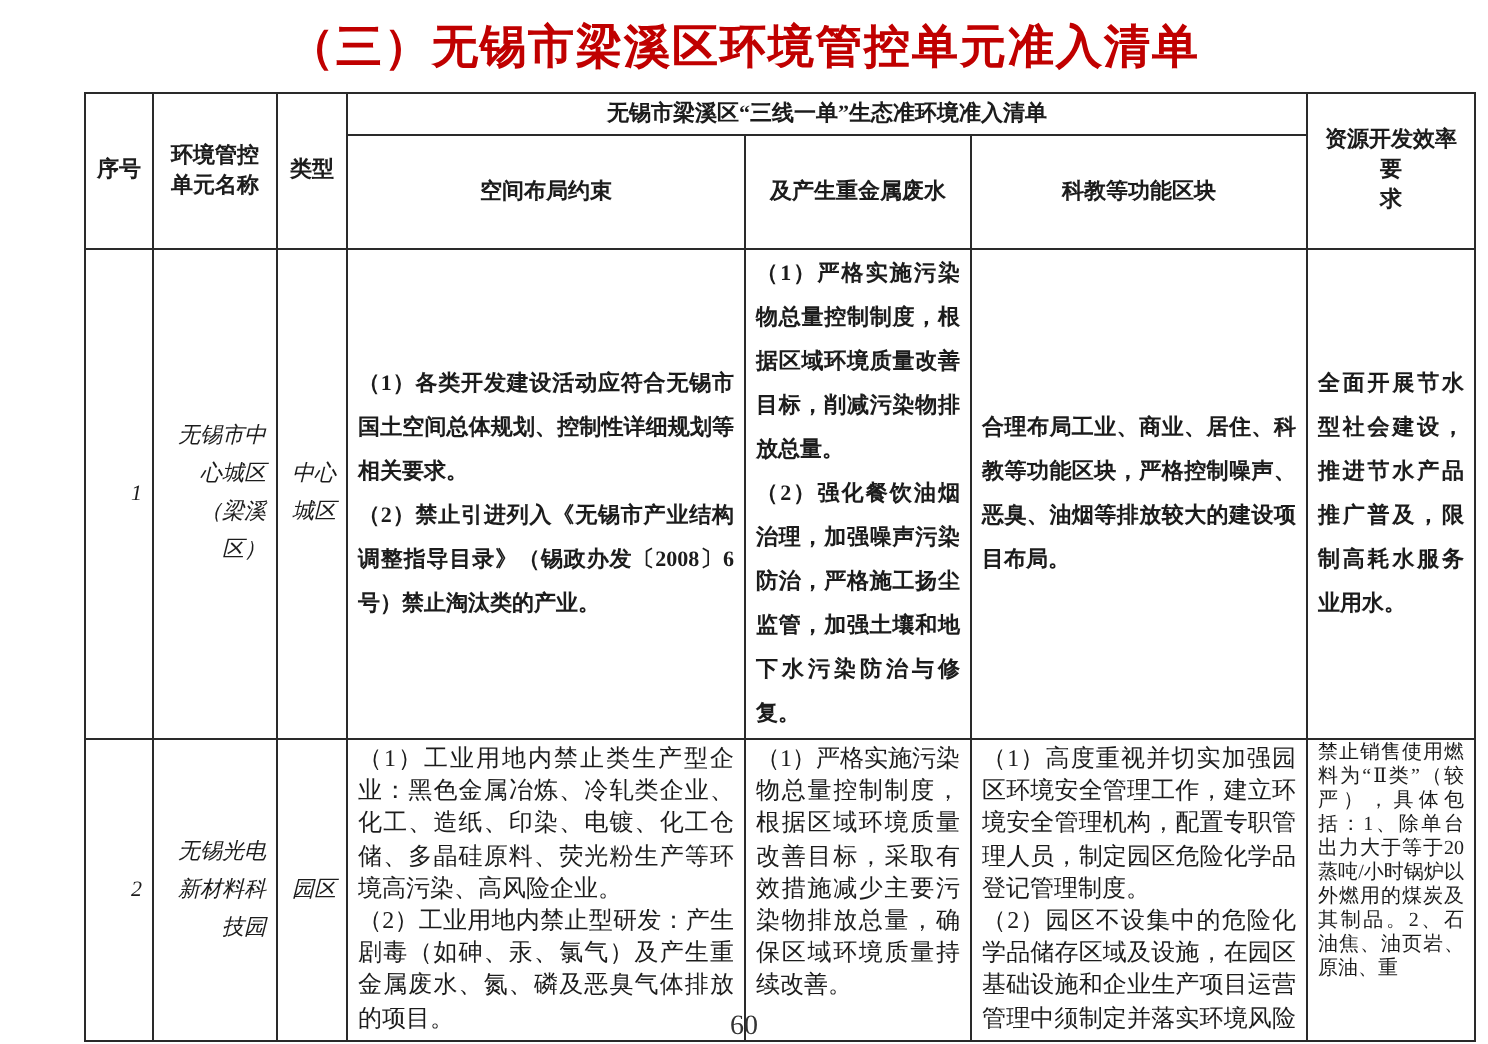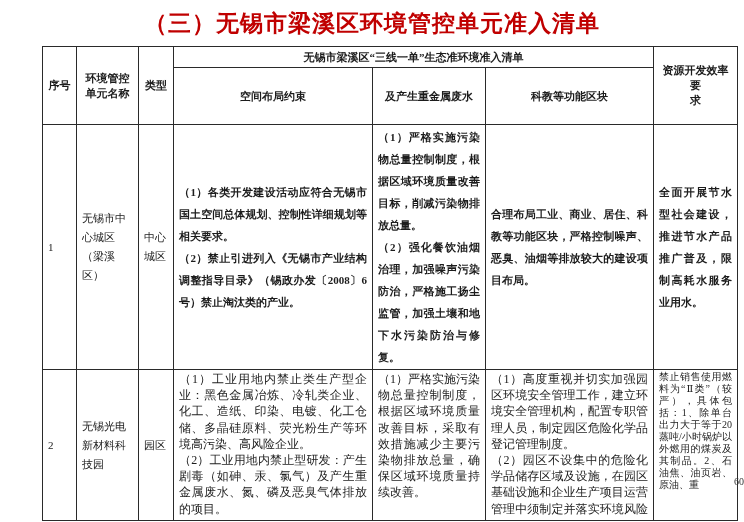--- a/index.html
+++ b/index.html
@@ -15,33 +15,33 @@
   }
   table.main {
     position:absolute; left:42px; top:46px; width:695px;
     border-collapse:collapse; table-layout:fixed;
   }
   table.main th, table.main td {
     border:1px solid #2a2a2a; font-size:11px; color:#1c1c1c;
     padding:1px 5px; vertical-align:middle; word-break:break-all;margin-top:48px;
   }
   table.main th { font-weight:bold; text-align:center; line-height:15px; }
-  td.center { text-align:left; line-height:19px; }
+  td.center { text-align:right; line-height:19px;font-style:italic; }
   td.body-text { text-align:justify; line-height:22px;font-weight:bold; }
   .pre { white-space:pre-line; }
   tr.row2 td { vertical-align:top; }
   tr.row2 td .clip {
     height:146px; overflow:hidden; font-size:12px; line-height:16.2px;
     text-align:justify;
   }
   tr.row2 td .clip.small { font-size:10px; line-height:12px; }
   tr.row2 td.center { vertical-align:middle; }
   .pageno {
-    position:absolute; top:476px; left:0; width:100%;
-    text-align:right; font-size:10px; color:#333;
+    position:absolute; top:506px; left:0; width:100%;
+    text-align:center; font-size:14px; color:#333;
   }
 </style>
 </head>
 <body>
 
 <div class="page">
 
   <div class="title" style="color: rgb(192, 0, 0);">（三）无锡市梁溪区环境管控单元准入清单</div>
 
   <table class="main">

